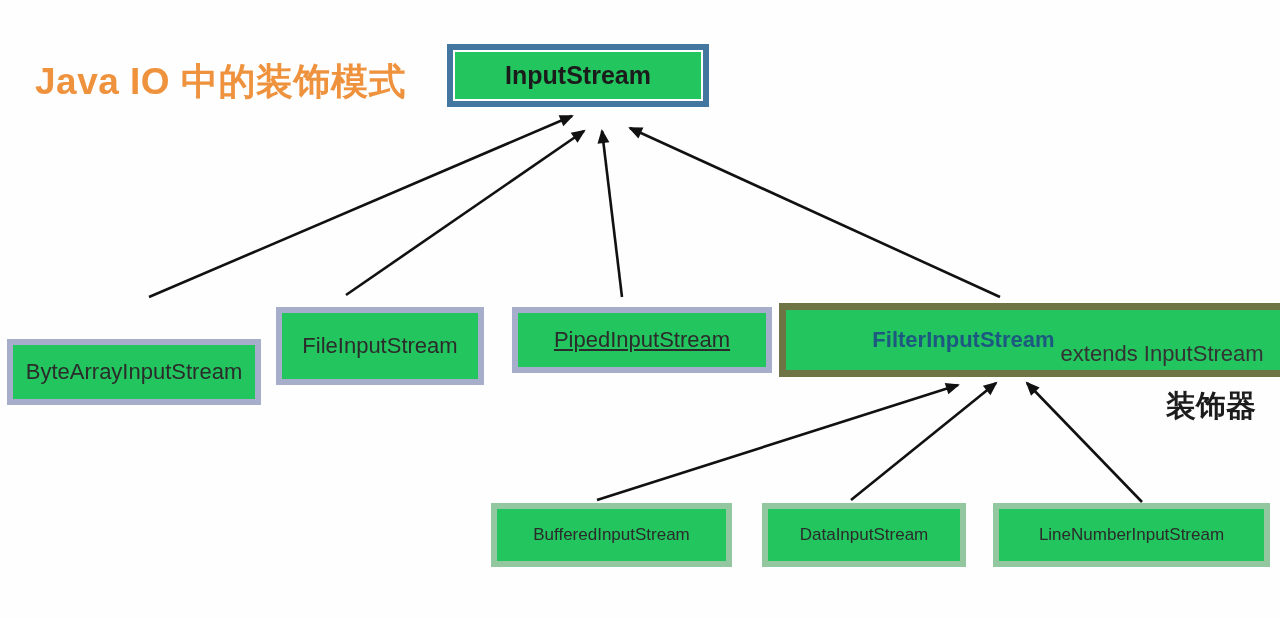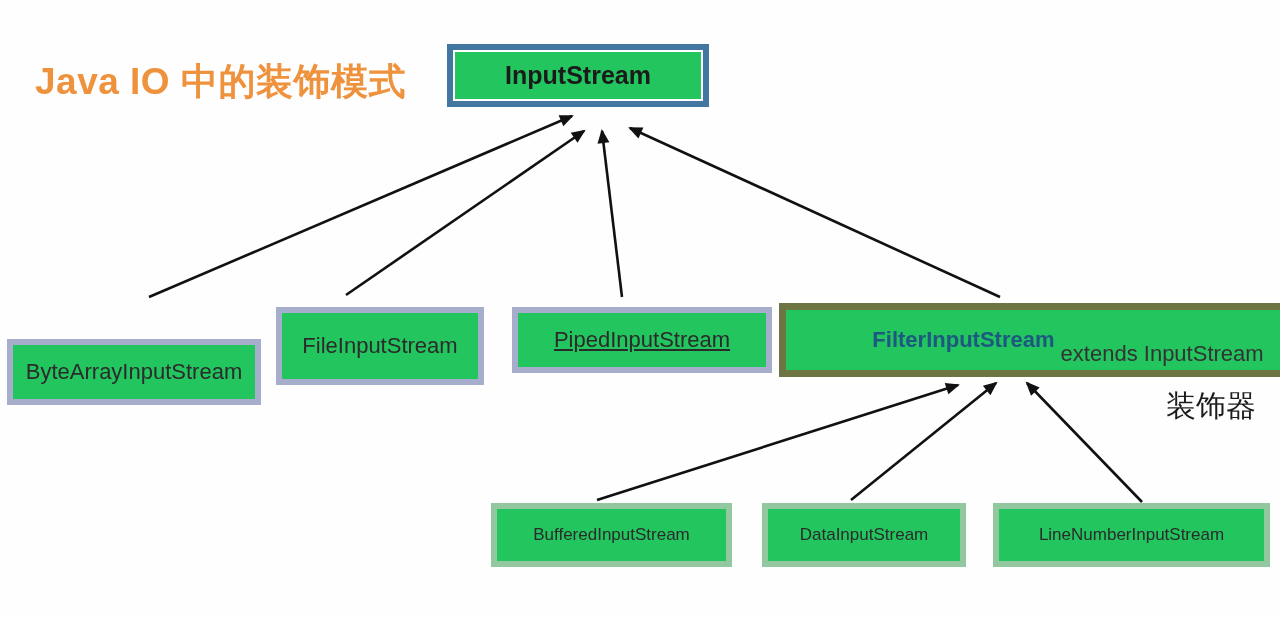--- a/index.html
+++ b/index.html
@@ -82,21 +82,21 @@
     height: 64px;
   }
   .node-buffered   { left: 491px; width: 241px; }
   .node-data       { left: 762px; width: 204px; }
   .node-linenumber { left: 993px; width: 277px; }
   .decorator-label {
     position: absolute;
     left: 1166px;
     top: 386px;
     font-size: 30px;
-    font-weight: 400;
+    font-weight: 700;
     color: #1c1c1c;
     z-index: 2;
     white-space: nowrap;
   }
 </style>
 </head>
 <body>
 
 <div class="canvas">
 

